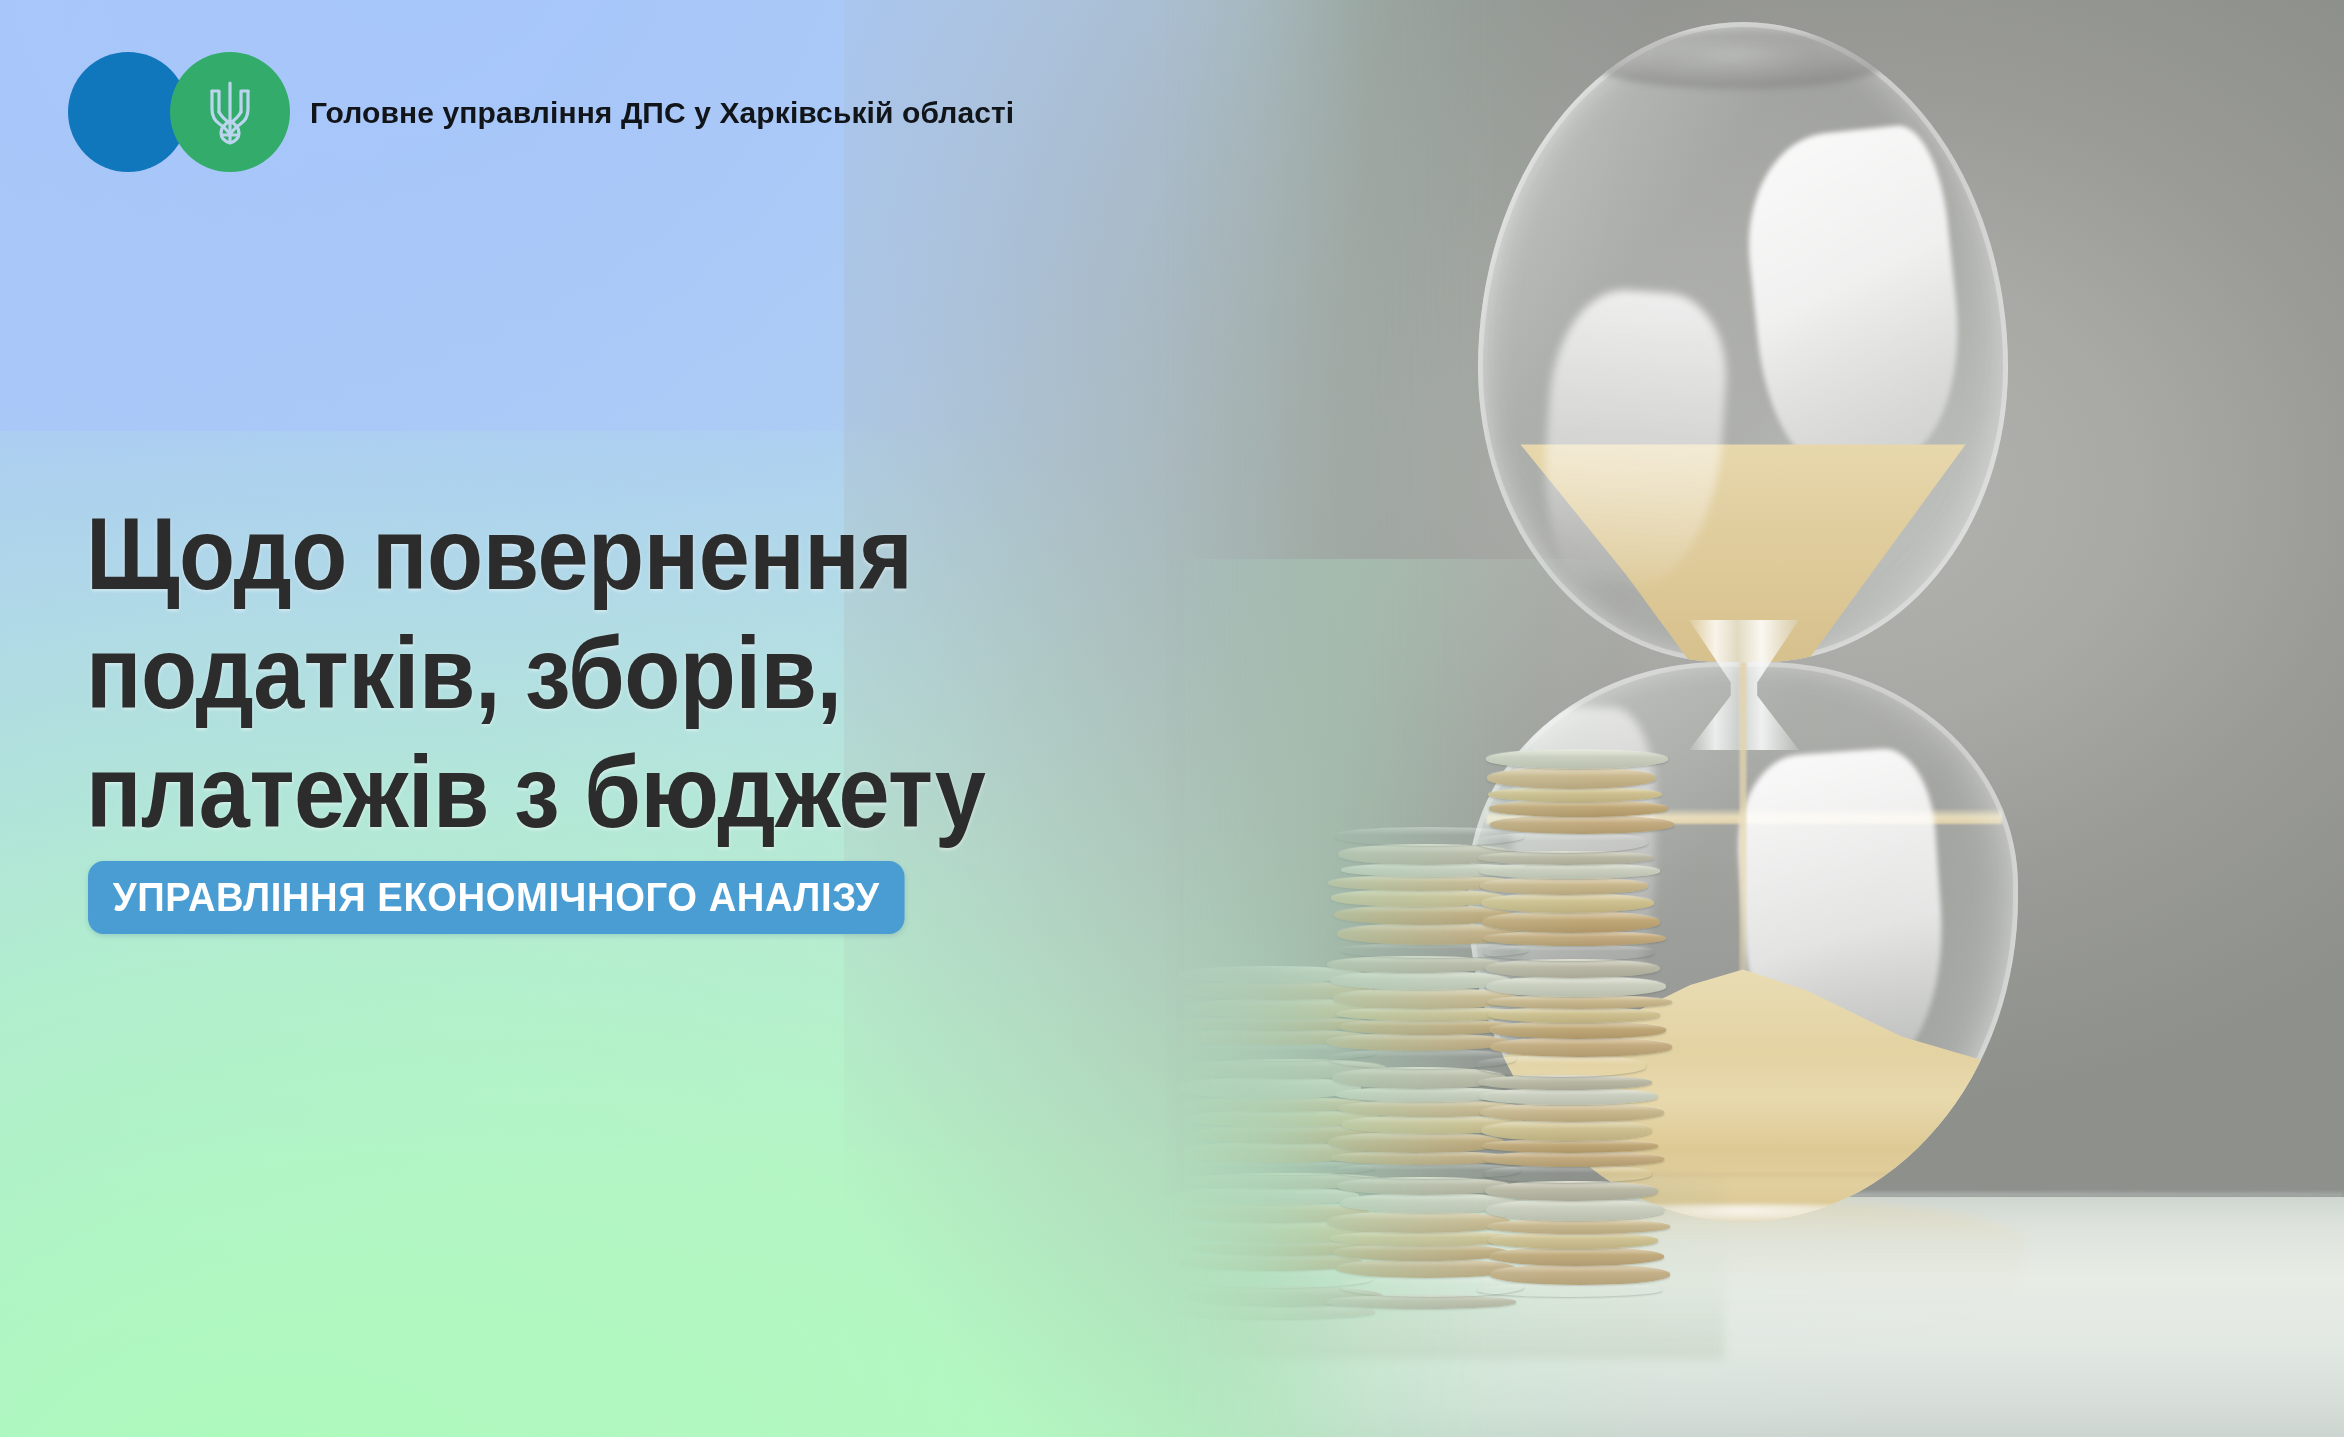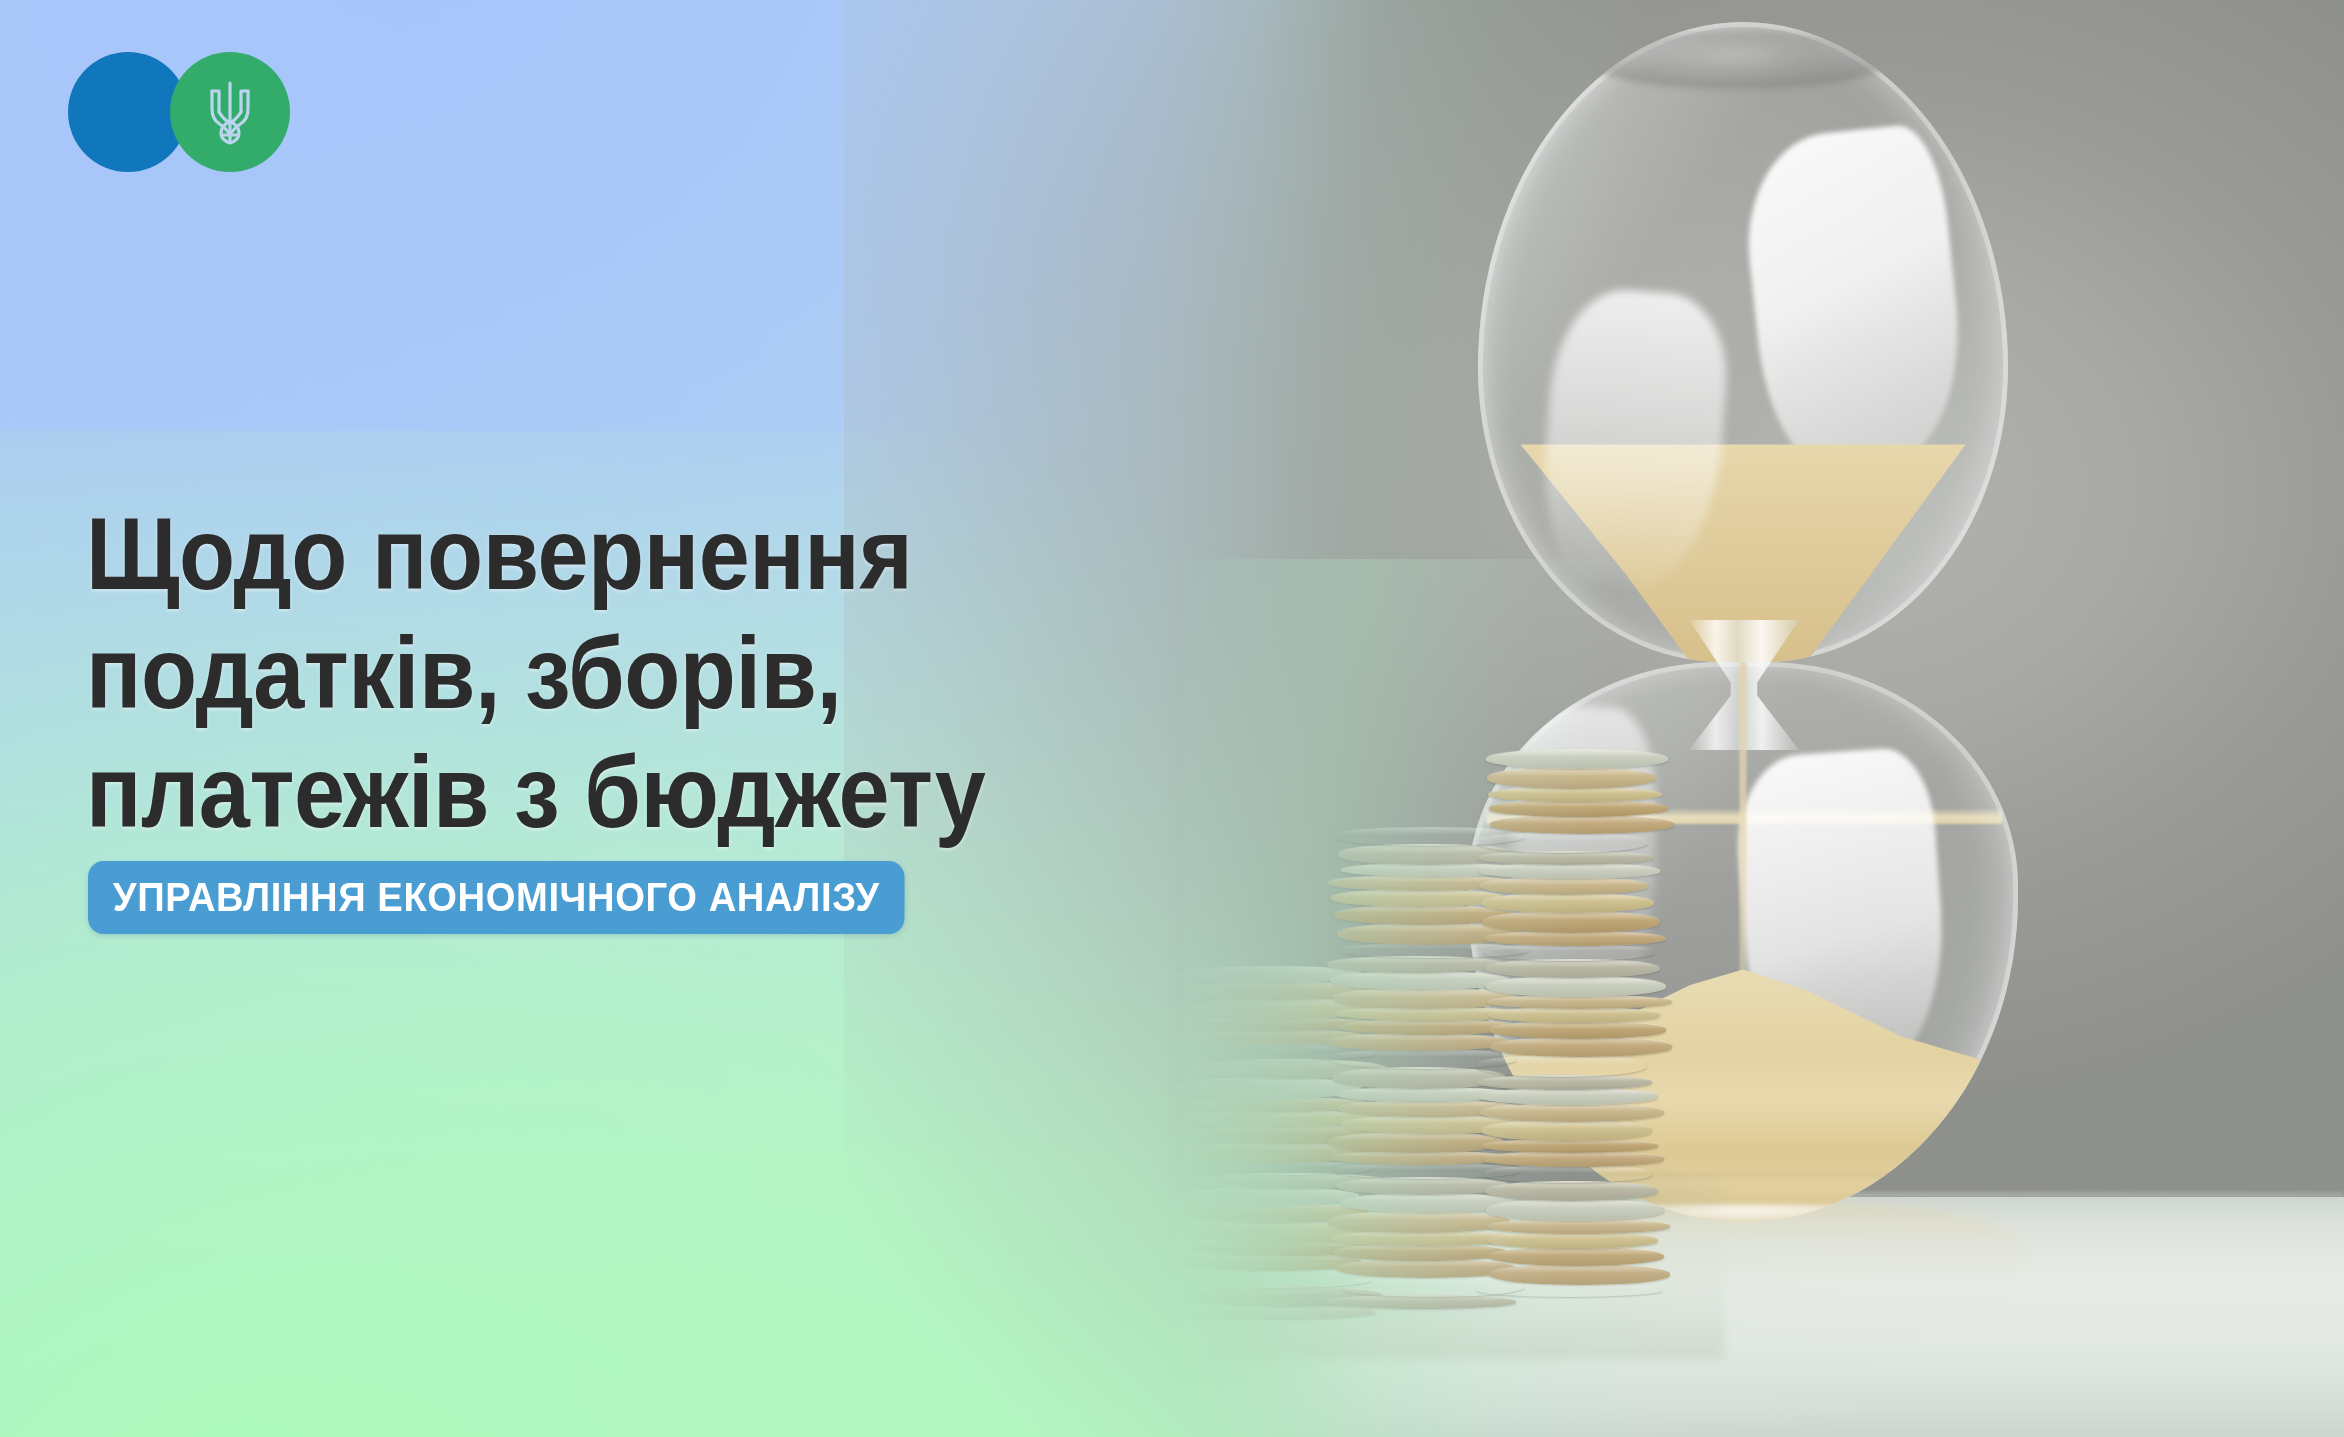--- a/index.html
+++ b/index.html
@@ -547,20 +547,21 @@
           <path d="M11 12 H18 V33"></path>
           <path d="M47 12 H40 V33"></path>
           <path d="M18 33 Q22 40 29 44"></path>
           <path d="M40 33 Q36 40 29 44"></path>
           <path d="M29 42 Q20 47 20 54 Q20 61 29 64 Q38 61 38 54 Q38 47 29 42 Z"></path>
           <path d="M21 56 H37"></path>
         </g>
       </svg>
     </div>
     <div class="logo-text">
+      <div class="logo-line">Головне управління ДПС у Харківській області</div>
     </div>
   </div>
 
   <div class="headline">
     <span class="headline-line">Щодо повернення</span>
     <span class="headline-line">податків, зборів,</span>
     <span class="headline-line">платежів з бюджету</span>
   </div>
 
   <div class="badge">УПРАВЛІННЯ ЕКОНОМІЧНОГО АНАЛІЗУ</div>

